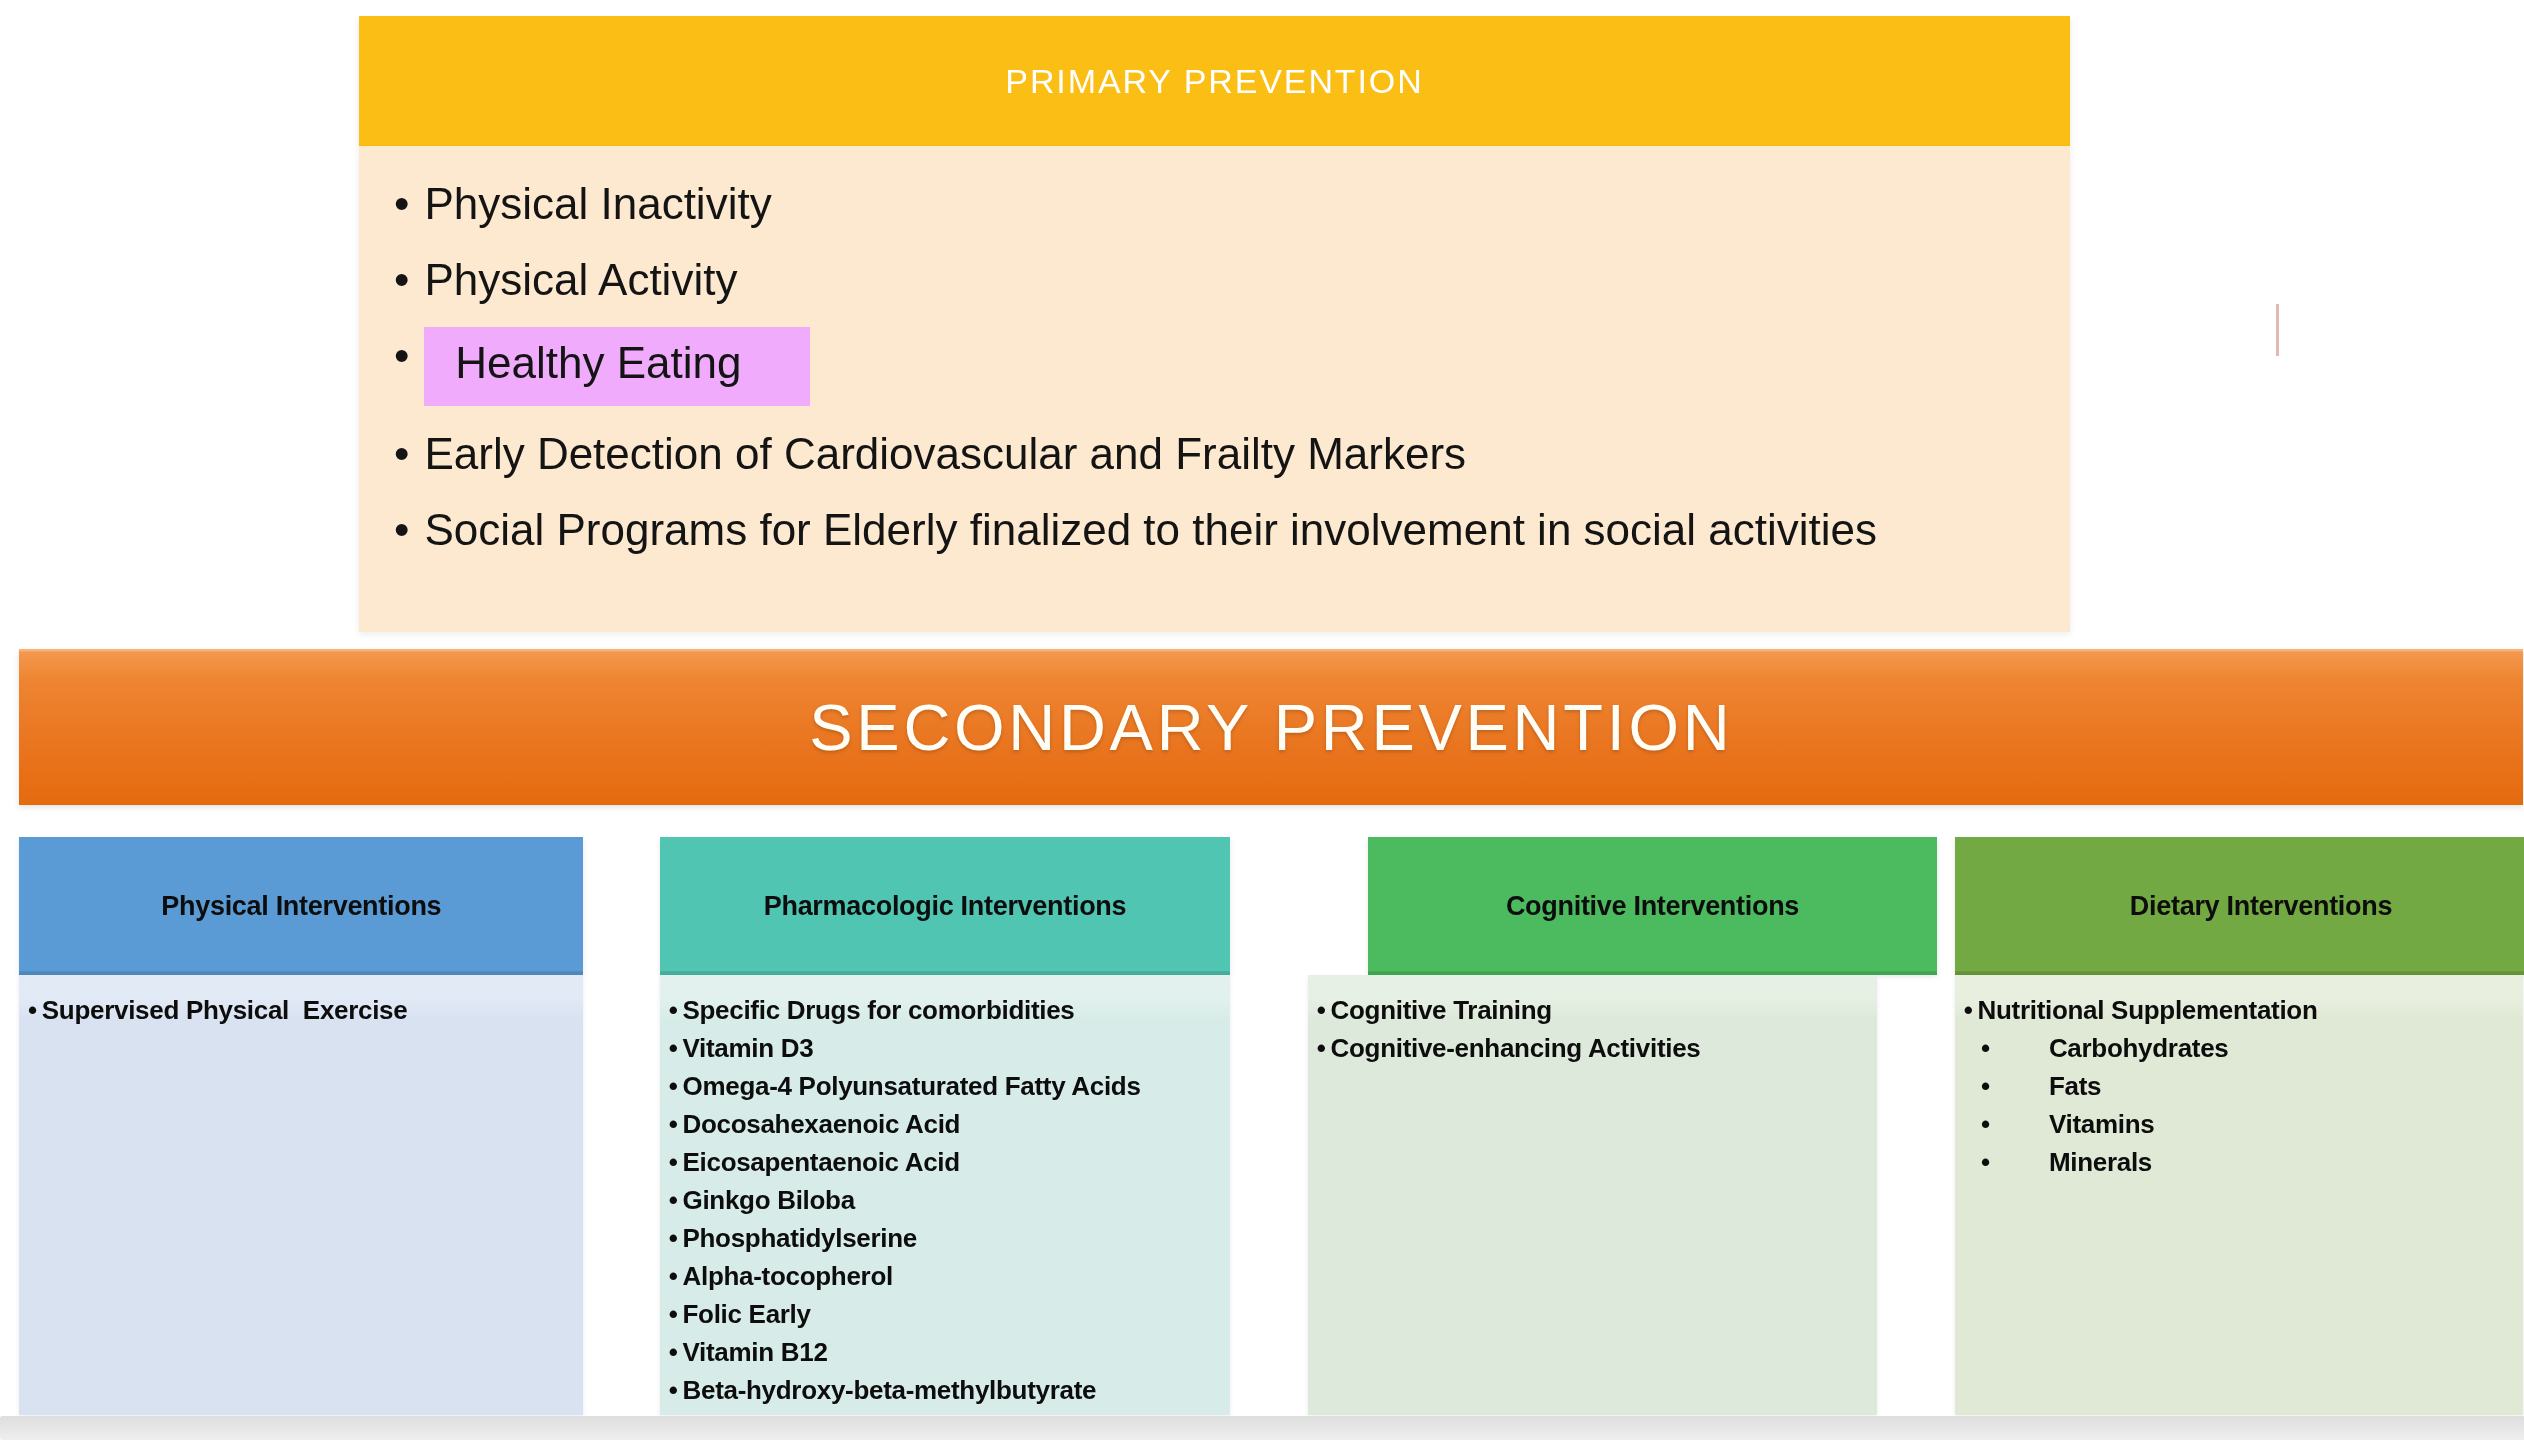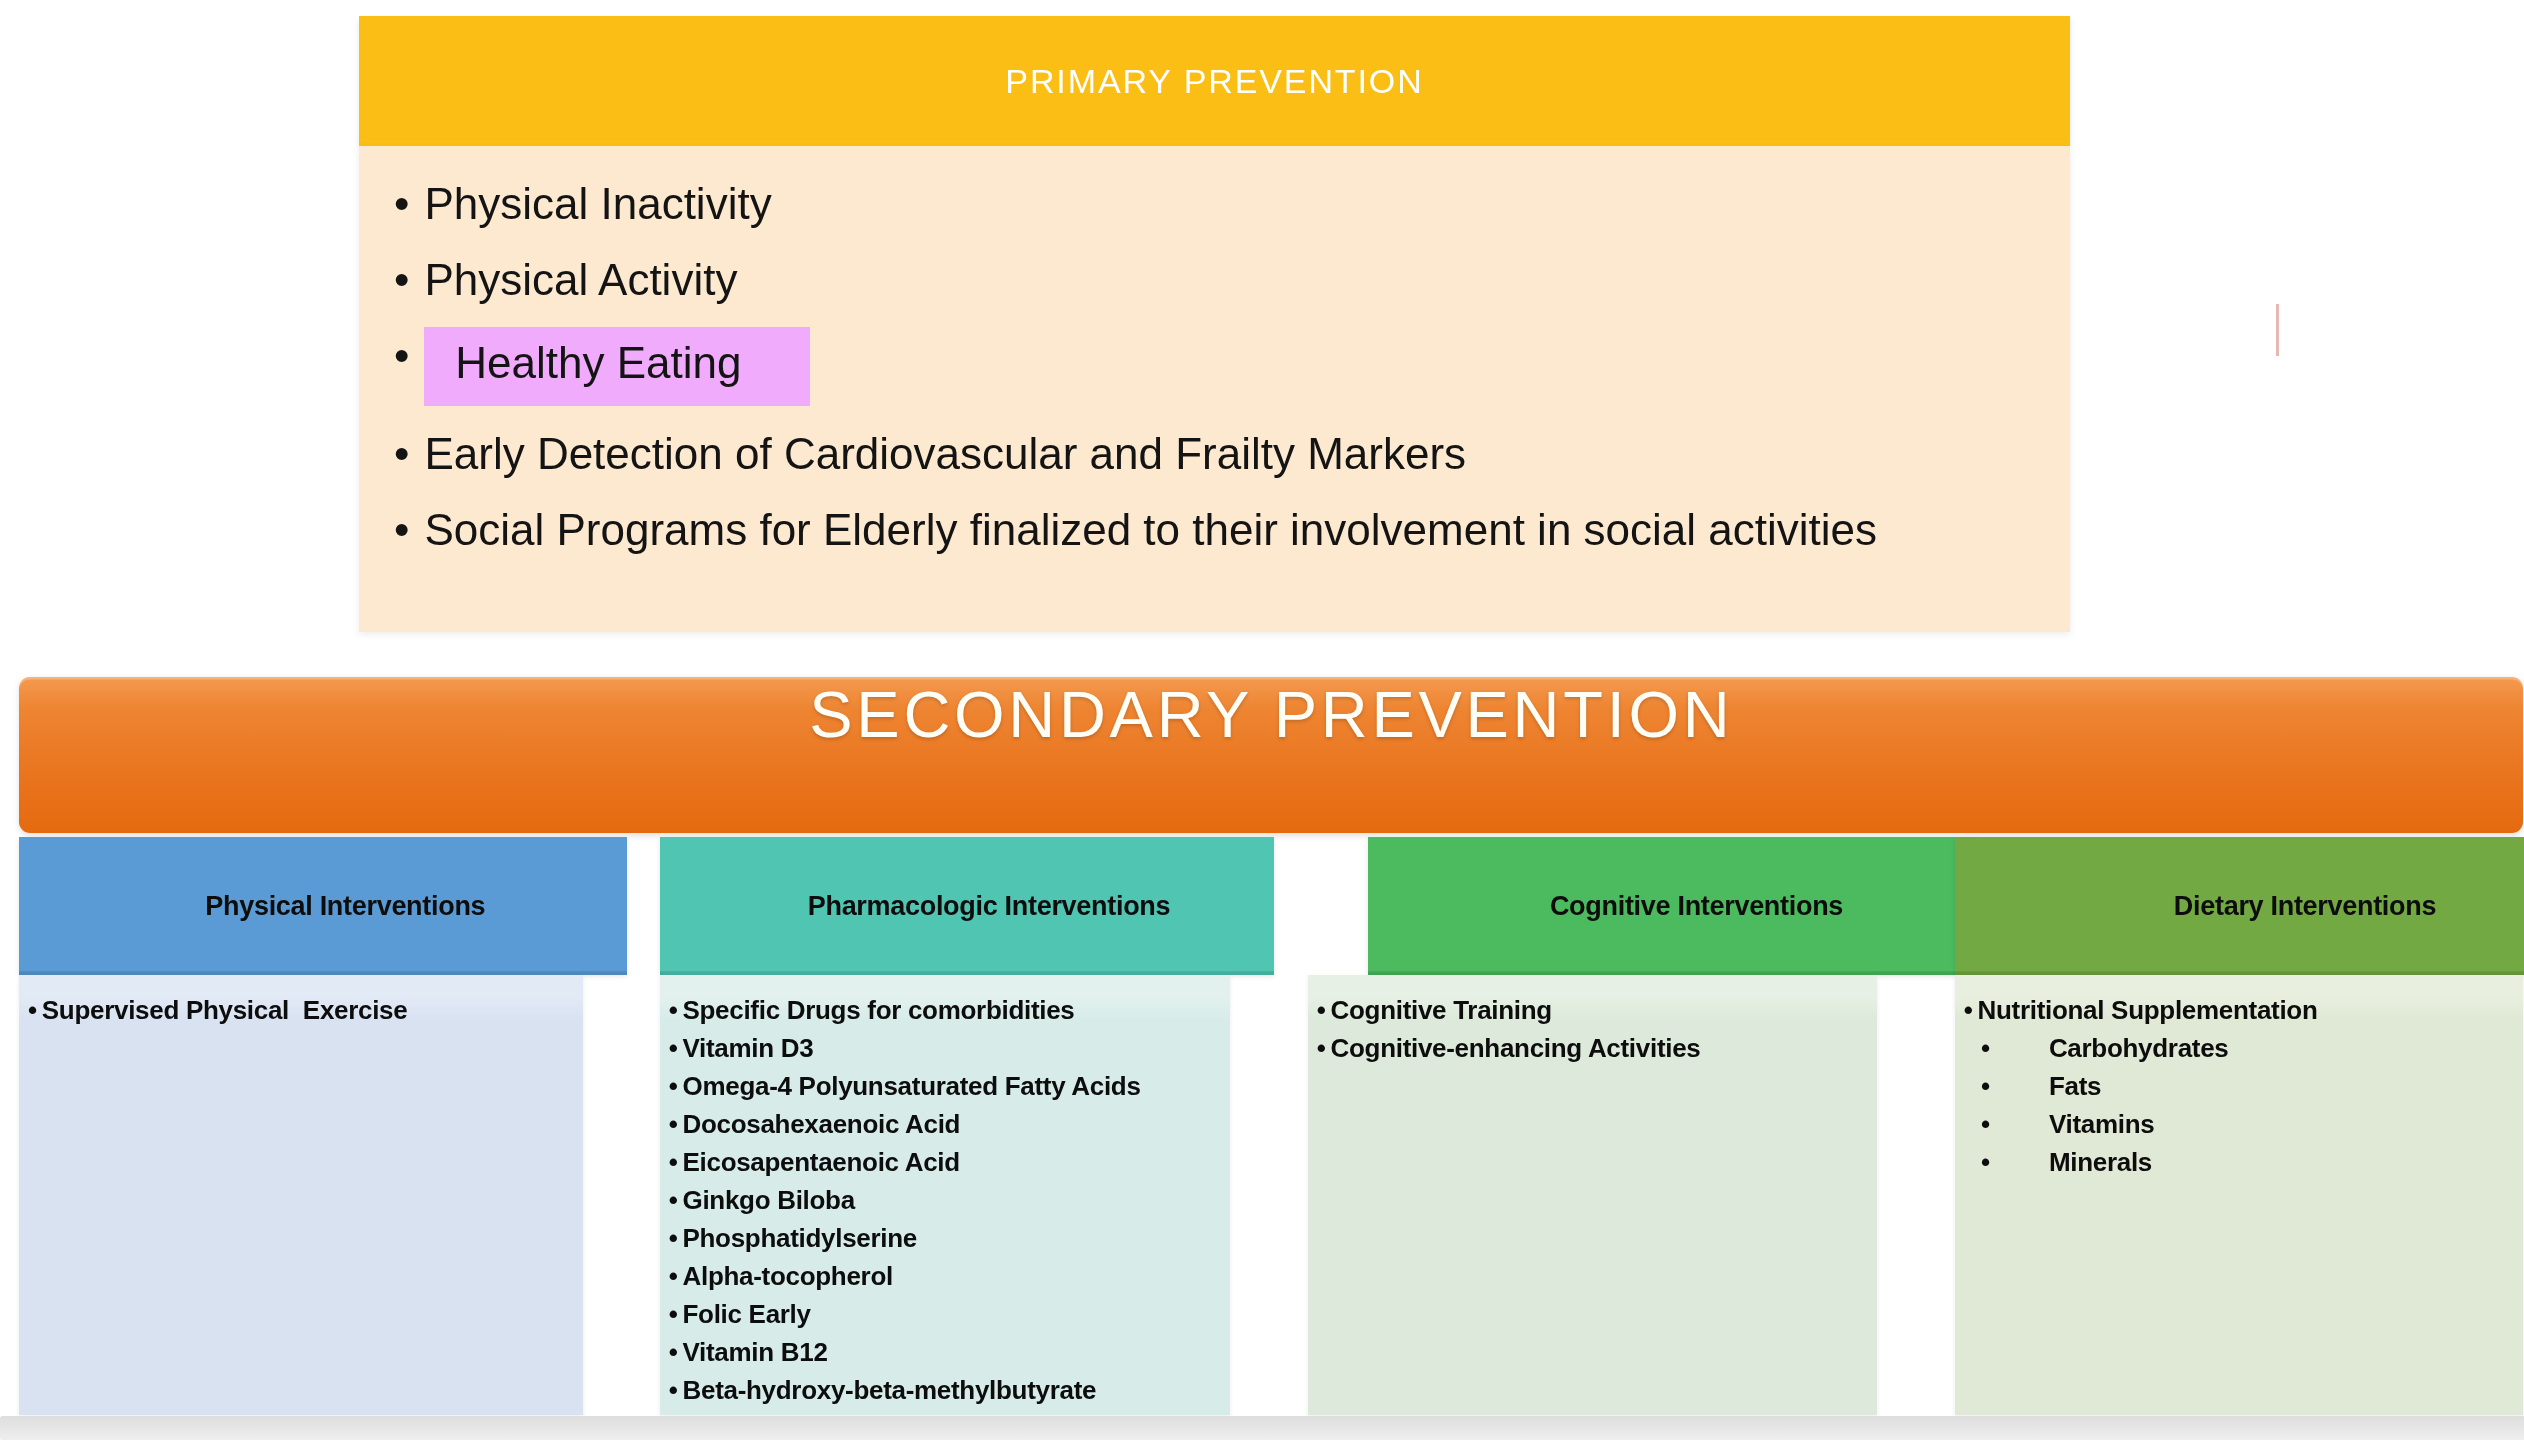--- a/index.html
+++ b/index.html
@@ -33,36 +33,35 @@
     margin-bottom:18.7px;
   }
   .p-item .dot{flex:0 0 auto;margin-right:15px;}
   .p-text{white-space:pre-wrap;}
   .p-text.hl{
     background:#f0abfc;
     padding:7.5px 68px 15px 18.7px;
   }
   
   .secondary-banner{
-    position:absolute;left:19.3px;top:677px;width:2504px;height:156px;
+    position:absolute;left:19.3px;top:649px;width:2504px;height:156px;
     background:linear-gradient(180deg,#F49A50 0%,#EE8532 20%,#EA7722 55%,#E56A0E 100%);
-    border-radius:11px;
-    display:flex;align-items:flex-start;justify-content:center;
+    border-radius:0;
+    display:flex;align-items:center;justify-content:center;
     box-shadow:inset 0 2.5px 0 rgba(255,255,255,0.25), 0 2.5px 6.2px rgba(0,0,0,0.12);
   }
   .secondary-banner .title{
     color:#FFFEF6;font-size:65px;font-weight:400;letter-spacing:3.7px;
     text-shadow:0 1.9px 3.7px rgba(0,0,0,0.18);
   }
   
   .col-header{
     position:absolute;top:837px;height:138px;
     display:flex;align-items:center;justify-content:center;
     box-shadow:inset 0 -3.7px 0 rgba(0,0,0,0.12), 0 1.9px 5px rgba(0,0,0,0.10);
-    padding-left:44px;
   }
   .col-header .title{
     color:#0d0d0d;font-size:27px;font-weight:700;letter-spacing:-0.3px;
   }
   .col-body{
     position:absolute;top:975px;height:440px;
     box-sizing:border-box;padding:16px 6.2px 0 8.7px;
     overflow:hidden;
     box-shadow:0 1.9px 5px rgba(0,0,0,0.08);
   }

